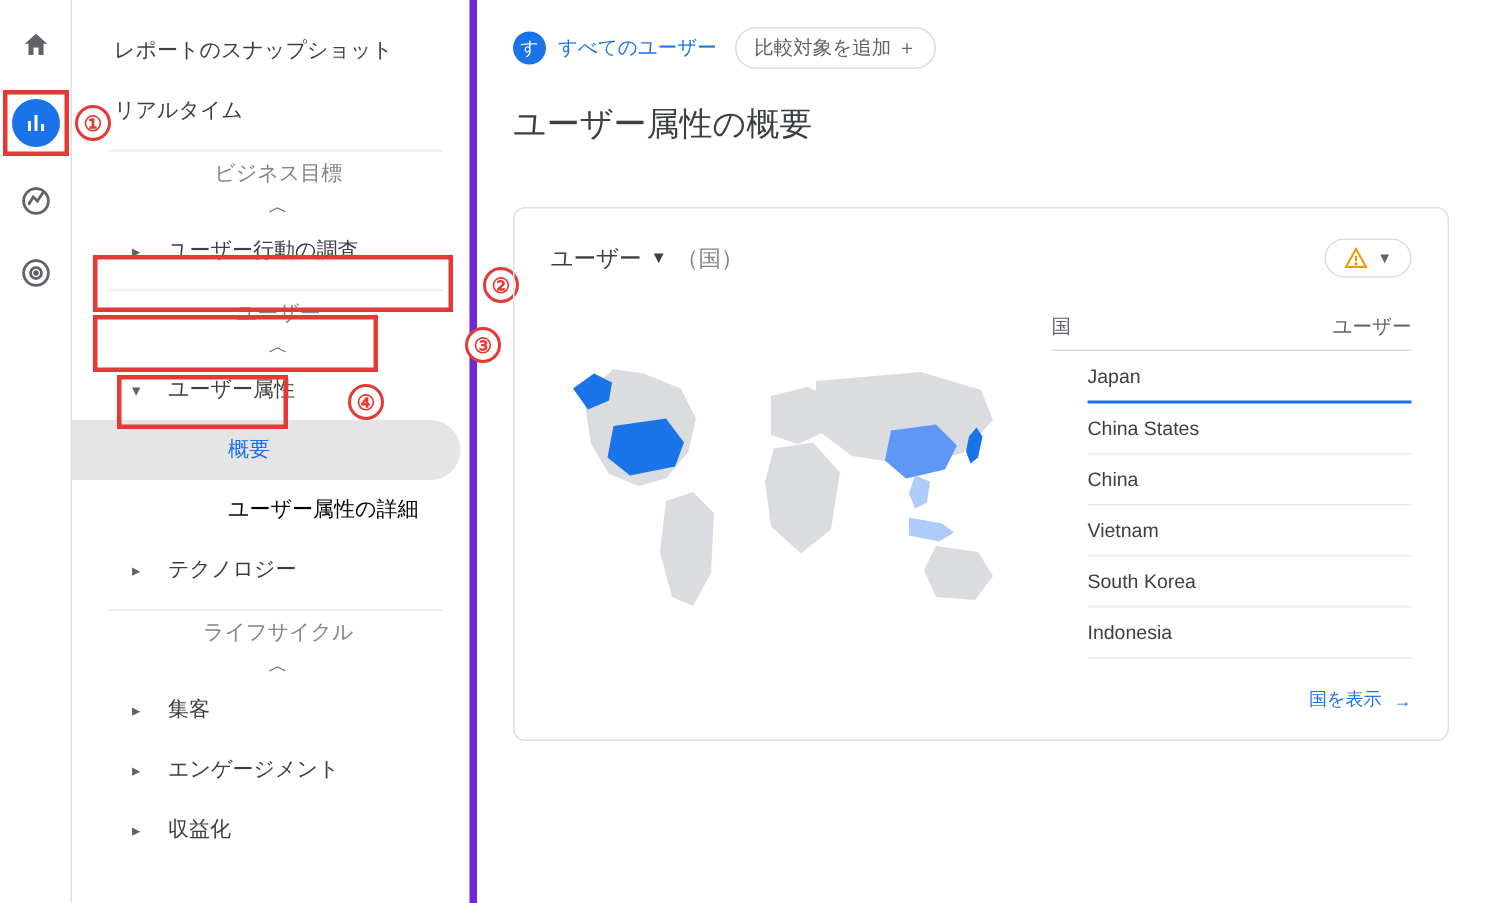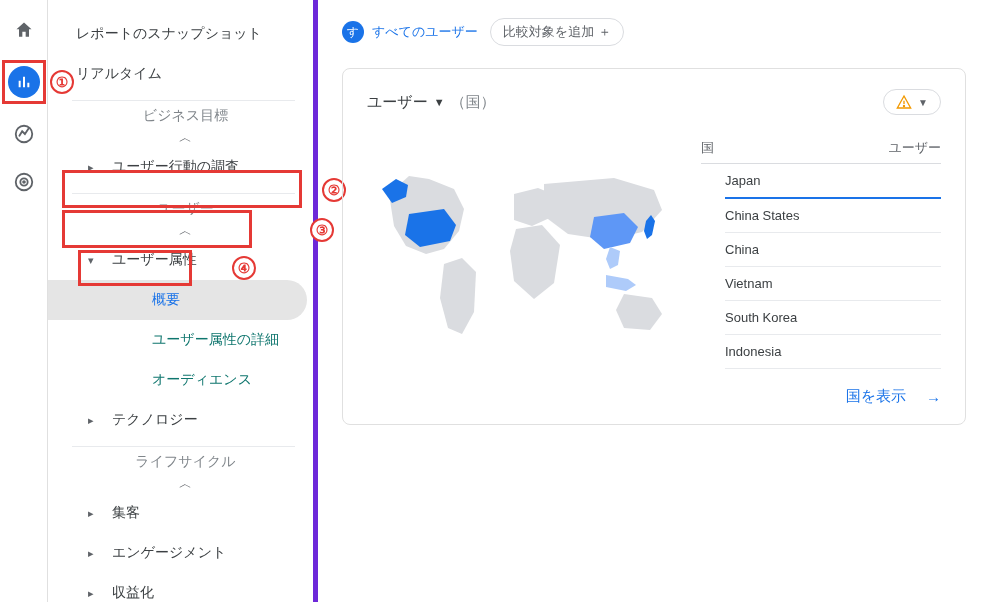--- a/index.html
+++ b/index.html
@@ -62,21 +62,21 @@
     display: flex;
     align-items: center;
     height: 40px;
     cursor: pointer;
     position: relative;
   }
   .nav-item { padding-left: 28px; color: #3c4043; }
   .nav-group { padding-left: 28px; color: #80868b; justify-content: space-between; padding-right: 18px; flex-direction: column; }
   .nav-child { padding-left: 40px; color: #3c4043; }
   .nav-child .arrow { margin-right: 14px; font-size: 11px; color: #5f6368; width:10px; }
-  .nav-subchild { padding-left: 60px; color: #0f766e; }
+  .nav-subchild { padding-left: 60px; color: #000000; }
   .nav-subchild-active {
     background: #e5e5e5;
     color: #1a73e8;
     border-radius: 0 20px 20px 0;
     margin-right: 6px;
   }
   .divider { border-top: 1px solid #e8eaed; margin: 6px 18px 6px 24px; }
   .chev { font-size: 13px; color: #5f6368; }
   
   .main {
@@ -120,21 +120,21 @@
     color: #5f6368; font-size: 13px;
   }
   .card-body { display: flex; gap: 20px; }
   .map-wrap { flex: 1; display:flex; align-items:center; justify-content:center; }
   .map-svg { width: 300px; height: 190px; }
   .table-wrap { width: 240px; }
   .tbl-head { display: flex; justify-content: space-between; color: #5f6368; font-size: 13px; border-bottom: 1px solid #dadce0; padding-bottom: 6px; }
   .tbl-row { color: #3c4043; font-size: 13px; font-weight:400; border-bottom: 1px solid #e8eaed; padding: 9px 0; margin-left: 24px; }
   .tbl-row.first { border-bottom: 2px solid #1a73e8; }
   .card-foot { text-align: right; margin-top: 18px; }
-  .view-link { color: #1a73e8; font-size: 15px; display:inline-flex; align-items:center; gap:20px;}
+  .view-link { color: #1a73e8; font-size: 12px; display:inline-flex; align-items:center; gap:8px;}
 </style>
 </head>
 <body>
 
 <div class="icon-rail">
   <div class="rail-icon">
     <svg width="20" height="20" viewBox="0 0 24 24" fill="currentColor">
         <path d="M12 3l9 8h-3v9h-4v-6h-4v6H6v-9H3z"></path>
       </svg>
   </div>
@@ -183,23 +183,20 @@
     <span class="arrow">▾</span>
     <span>ユーザー属性</span>
   </div>
 
   <div class="nav-subchild nav-subchild-active">
     <span style="padding-left:44px;">概要</span>
   </div>
   <div class="nav-subchild">
     <span style="padding-left:44px;">ユーザー属性の詳細</span>
   </div>
-  <div class="nav-subchild">
-    <span style="padding-left:44px;">オーディエンス</span>
-  </div>
 
   <div class="nav-child">
     <span class="arrow">▸</span>
     <span>テクノロジー</span>
   </div>
   <div class="divider"></div>
   <div class="nav-group">
     <span>ライフサイクル</span>
     <span class="chev">︿</span>
   </div>
@@ -230,20 +227,21 @@
     <div class="chip-all">
       <span class="dot">す</span>
       <span>すべてのユーザー</span>
     </div>
     <div class="chip-compare">
       <span>比較対象を追加</span>
       <span>＋</span>
     </div>
   </div>
 
+  <h1 class="page-title">ユーザー属性の概要</h1>
 
   <div class="card">
     <div class="card-head">
       <div class="metric-select">
         <span>ユーザー</span>
         <span style="font-size:11px;">▼</span>
         <span class="dim">（国）</span>
       </div>
       <div class="warn-btn">
         <svg width="16" height="16" viewBox="0 0 24 24" fill="none" stroke="#f29900" stroke-width="2">

